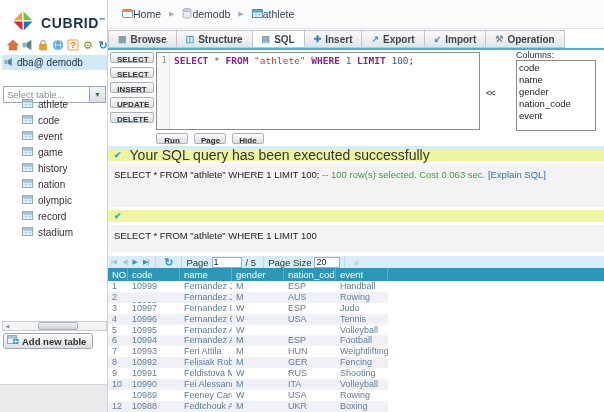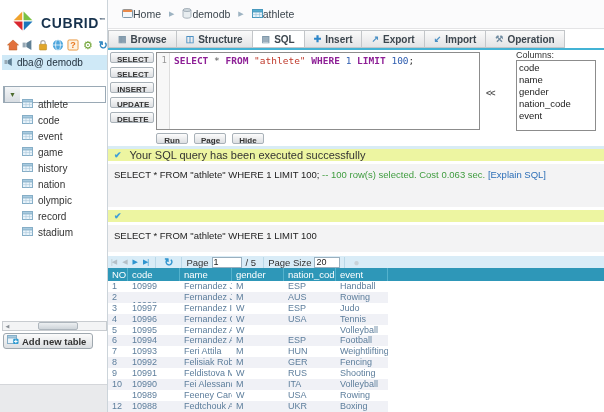--- a/index.html
+++ b/index.html
@@ -53,21 +53,21 @@
   .runrow{position:absolute;left:156px;top:133px;display:flex;gap:6px;}
   .runrow .mini-btn{width:32px;}
   .cols-label{position:absolute;left:516px;top:50px;font-size:9px;color:#333;}
   .cols-box{position:absolute;left:516px;top:60px;width:80px;height:71px;border:1px solid #8c8c8c;background:#fff;padding:1px 2px;box-sizing:border-box;}
   .cols-box div{font-size:9.5px;color:#222;line-height:12px;cursor:pointer;}
   .move-left{position:absolute;left:486px;top:88px;font-size:9px;font-weight:bold;color:#555;letter-spacing:-1px;cursor:pointer;}
   
   .blue-divider{position:absolute;left:108px;top:146px;width:496px;height:3px;background:#d9ecf5;}
   .greenbar{position:absolute;left:108px;width:496px;height:12px;background:#edf5a1;display:flex;align-items:center;gap:8px;padding-left:6px;box-sizing:border-box;}
   .greenbar .chk{color:#3f9fd8;font-size:9px;font-weight:bold;}
-  .greenbar .msg{font-size:11px;color:#333;}
+  .greenbar .msg{font-size:14px;color:#333;}
   .bar1{top:149px;} .bar2{top:210px;}
   .graysec{position:absolute;left:108px;width:496px;background:#f3f3f4;border-top:1px solid #fff;box-sizing:border-box;padding:5px 0 0 6px;}
   .sec1{top:163px;height:44px;} .sec2{top:224px;height:28px;}
   .qline{font-size:9.5px;color:#222;}
   .qstatus{color:#3f9c3f;}
   .qexplain{color:#2d6fb7;cursor:pointer;}
   
   .pager{position:absolute;left:108px;top:255px;width:496px;height:13px;background:#d9ecf7;border-top:1px solid #fff;display:flex;align-items:center;font-size:9.5px;color:#333;box-sizing:border-box;}
   .pg-ic{font-size:7px;padding:0 3px;cursor:pointer;letter-spacing:-1px;}
   .pg-dis{color:#b3bfc7;}
@@ -142,20 +142,21 @@
       <span>
         <svg width="10" height="10" viewBox="0 0 10 10">
             <rect x="0.5" y="3" width="2.6" height="4" fill="#97a9b5"></rect>
             <path d="M3.6 3.4 L7.8 0.9 V9.1 L3.6 6.6 Z" fill="#5f7f94"></path>
           </svg>
       </span>
       <span>dba@ demodb</span>
     </div>
 
     <div class="select-wrap">
+      <span class="select-text">Select table...</span>
       <span class="select-btn">▼</span>
     </div>
 
     <div class="table-list">
         <div class="side-item">
           <span><svg width="11" height="9" viewBox="0 0 11 9">
               <rect x="0.5" y="0.5" width="10" height="8" fill="#eaf4fb" stroke="#86aec7"></rect>
               <rect x="0.5" y="0.5" width="10" height="2.4" fill="#a8cbe0" stroke="#86aec7"></rect>
               <line x1="4" y1="2.9" x2="4" y2="8.5" stroke="#a9c8da" stroke-width="0.6"></line>
               <line x1="7.5" y1="2.9" x2="7.5" y2="8.5" stroke="#a9c8da" stroke-width="0.6"></line>

